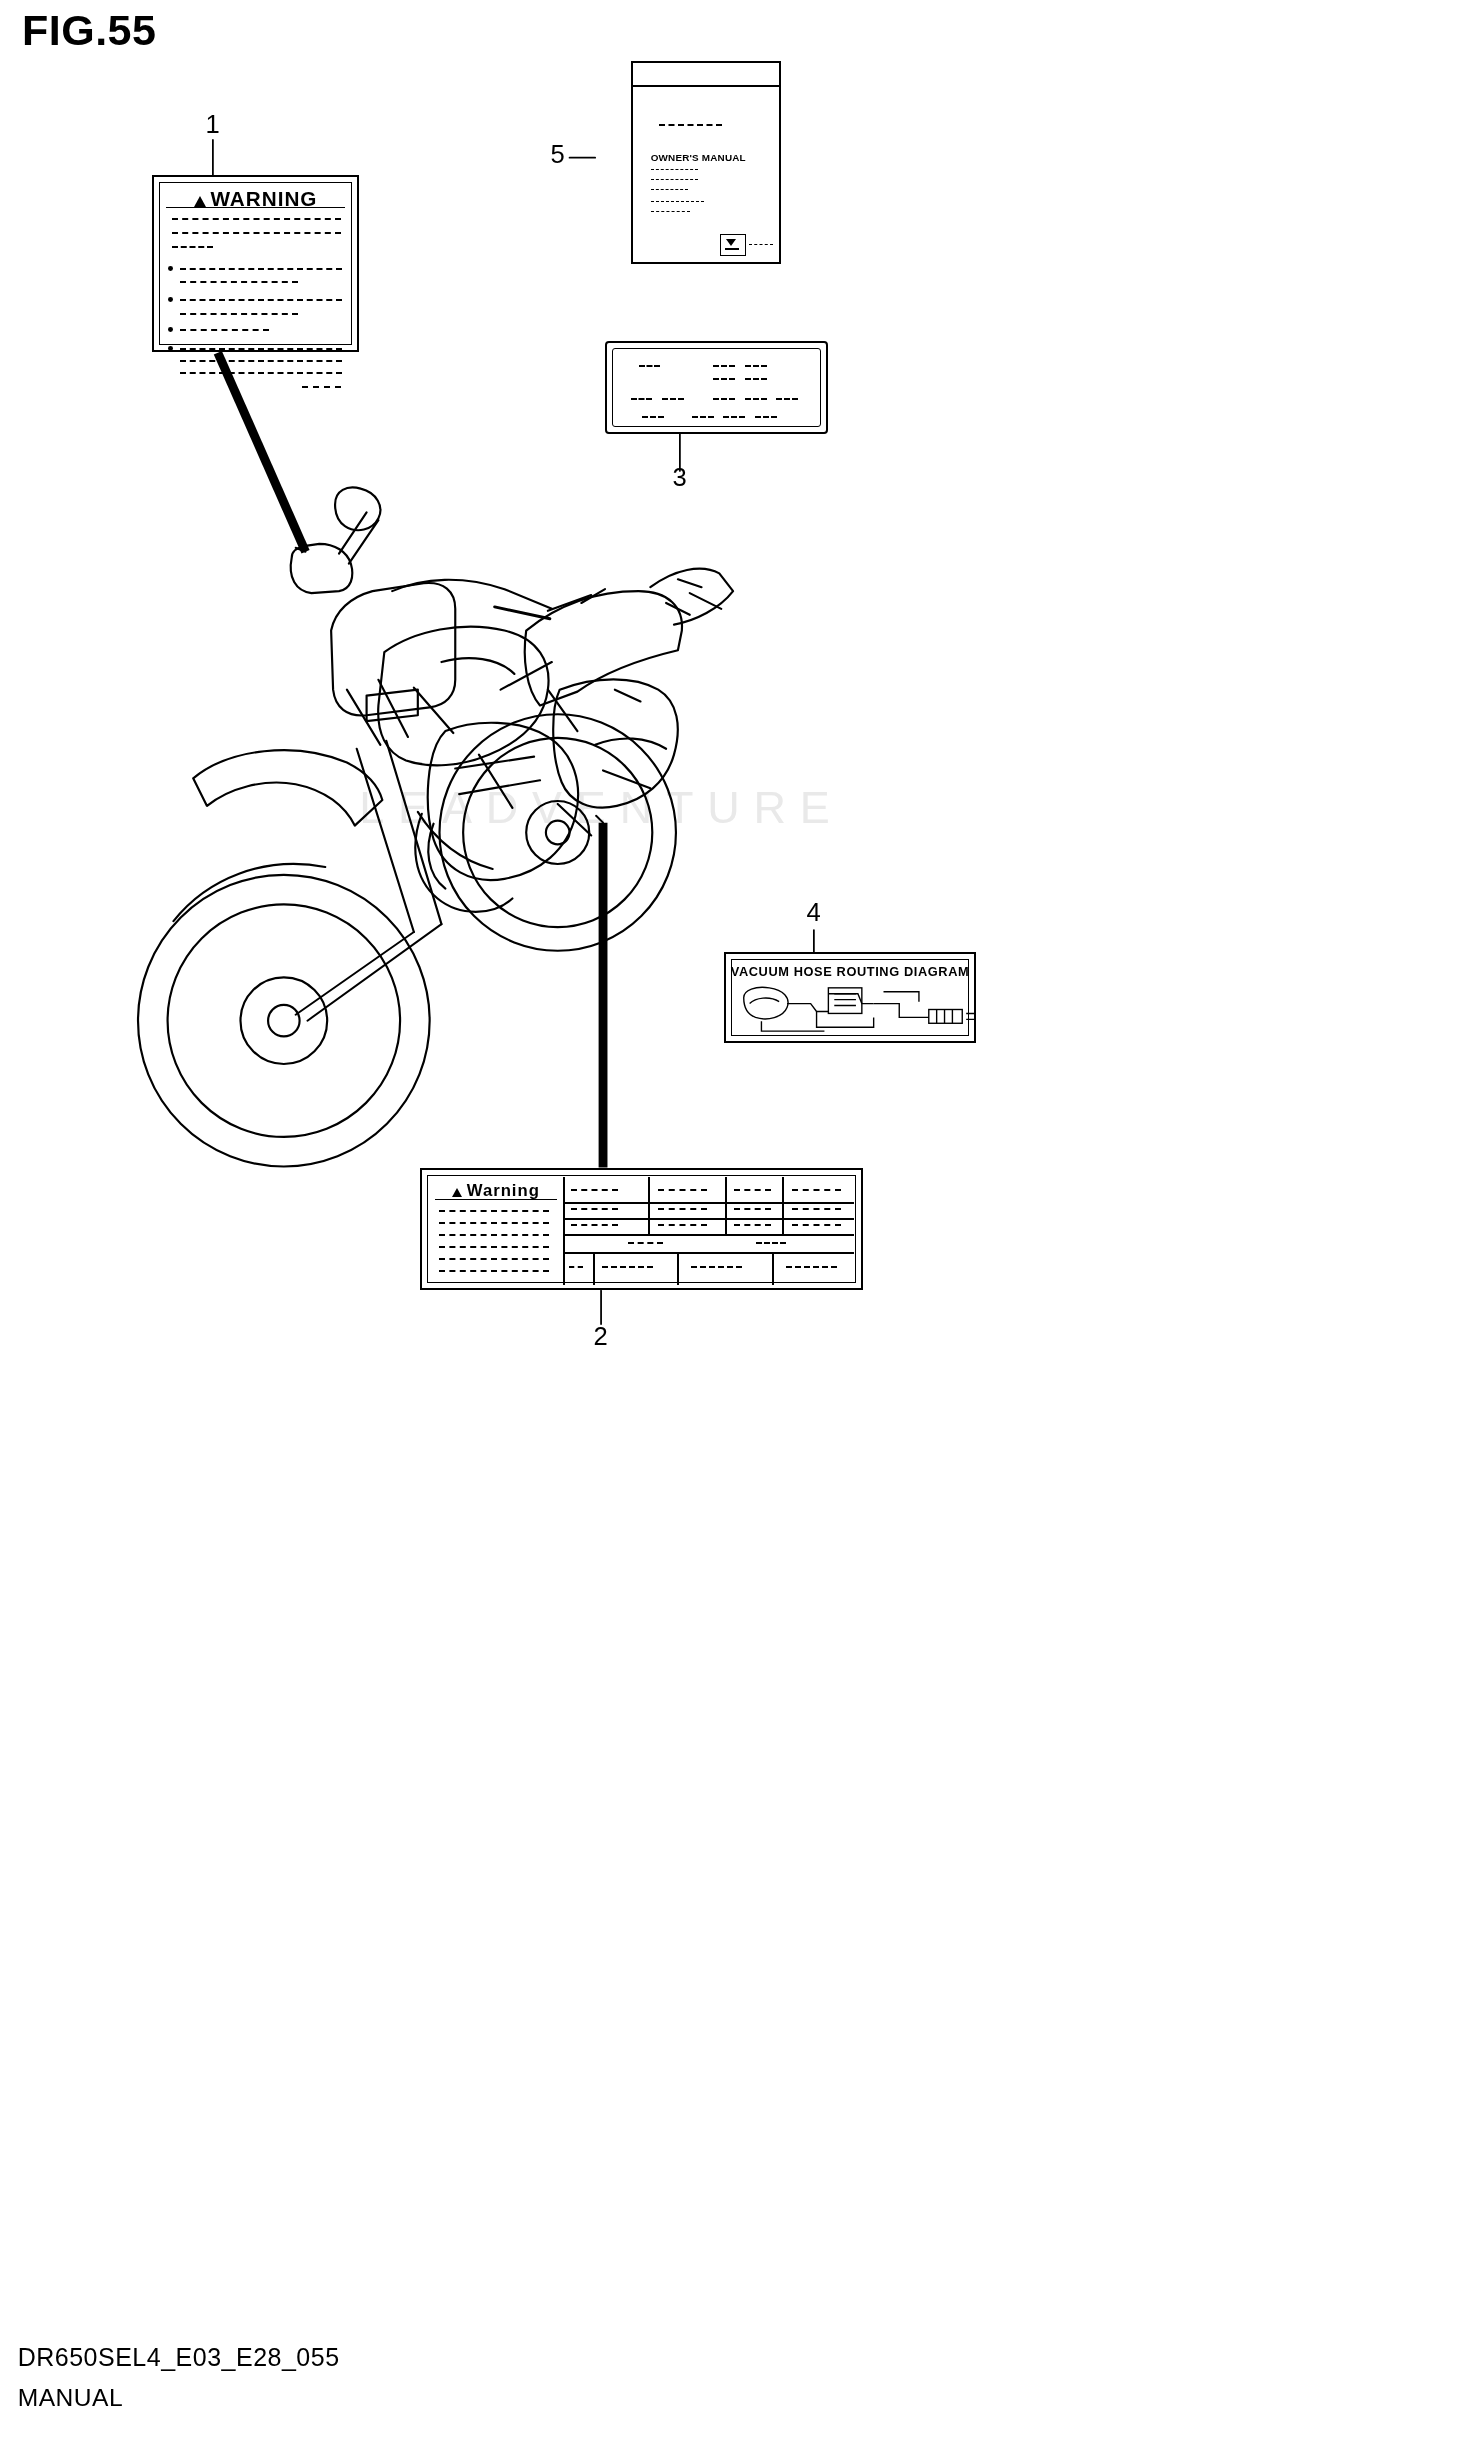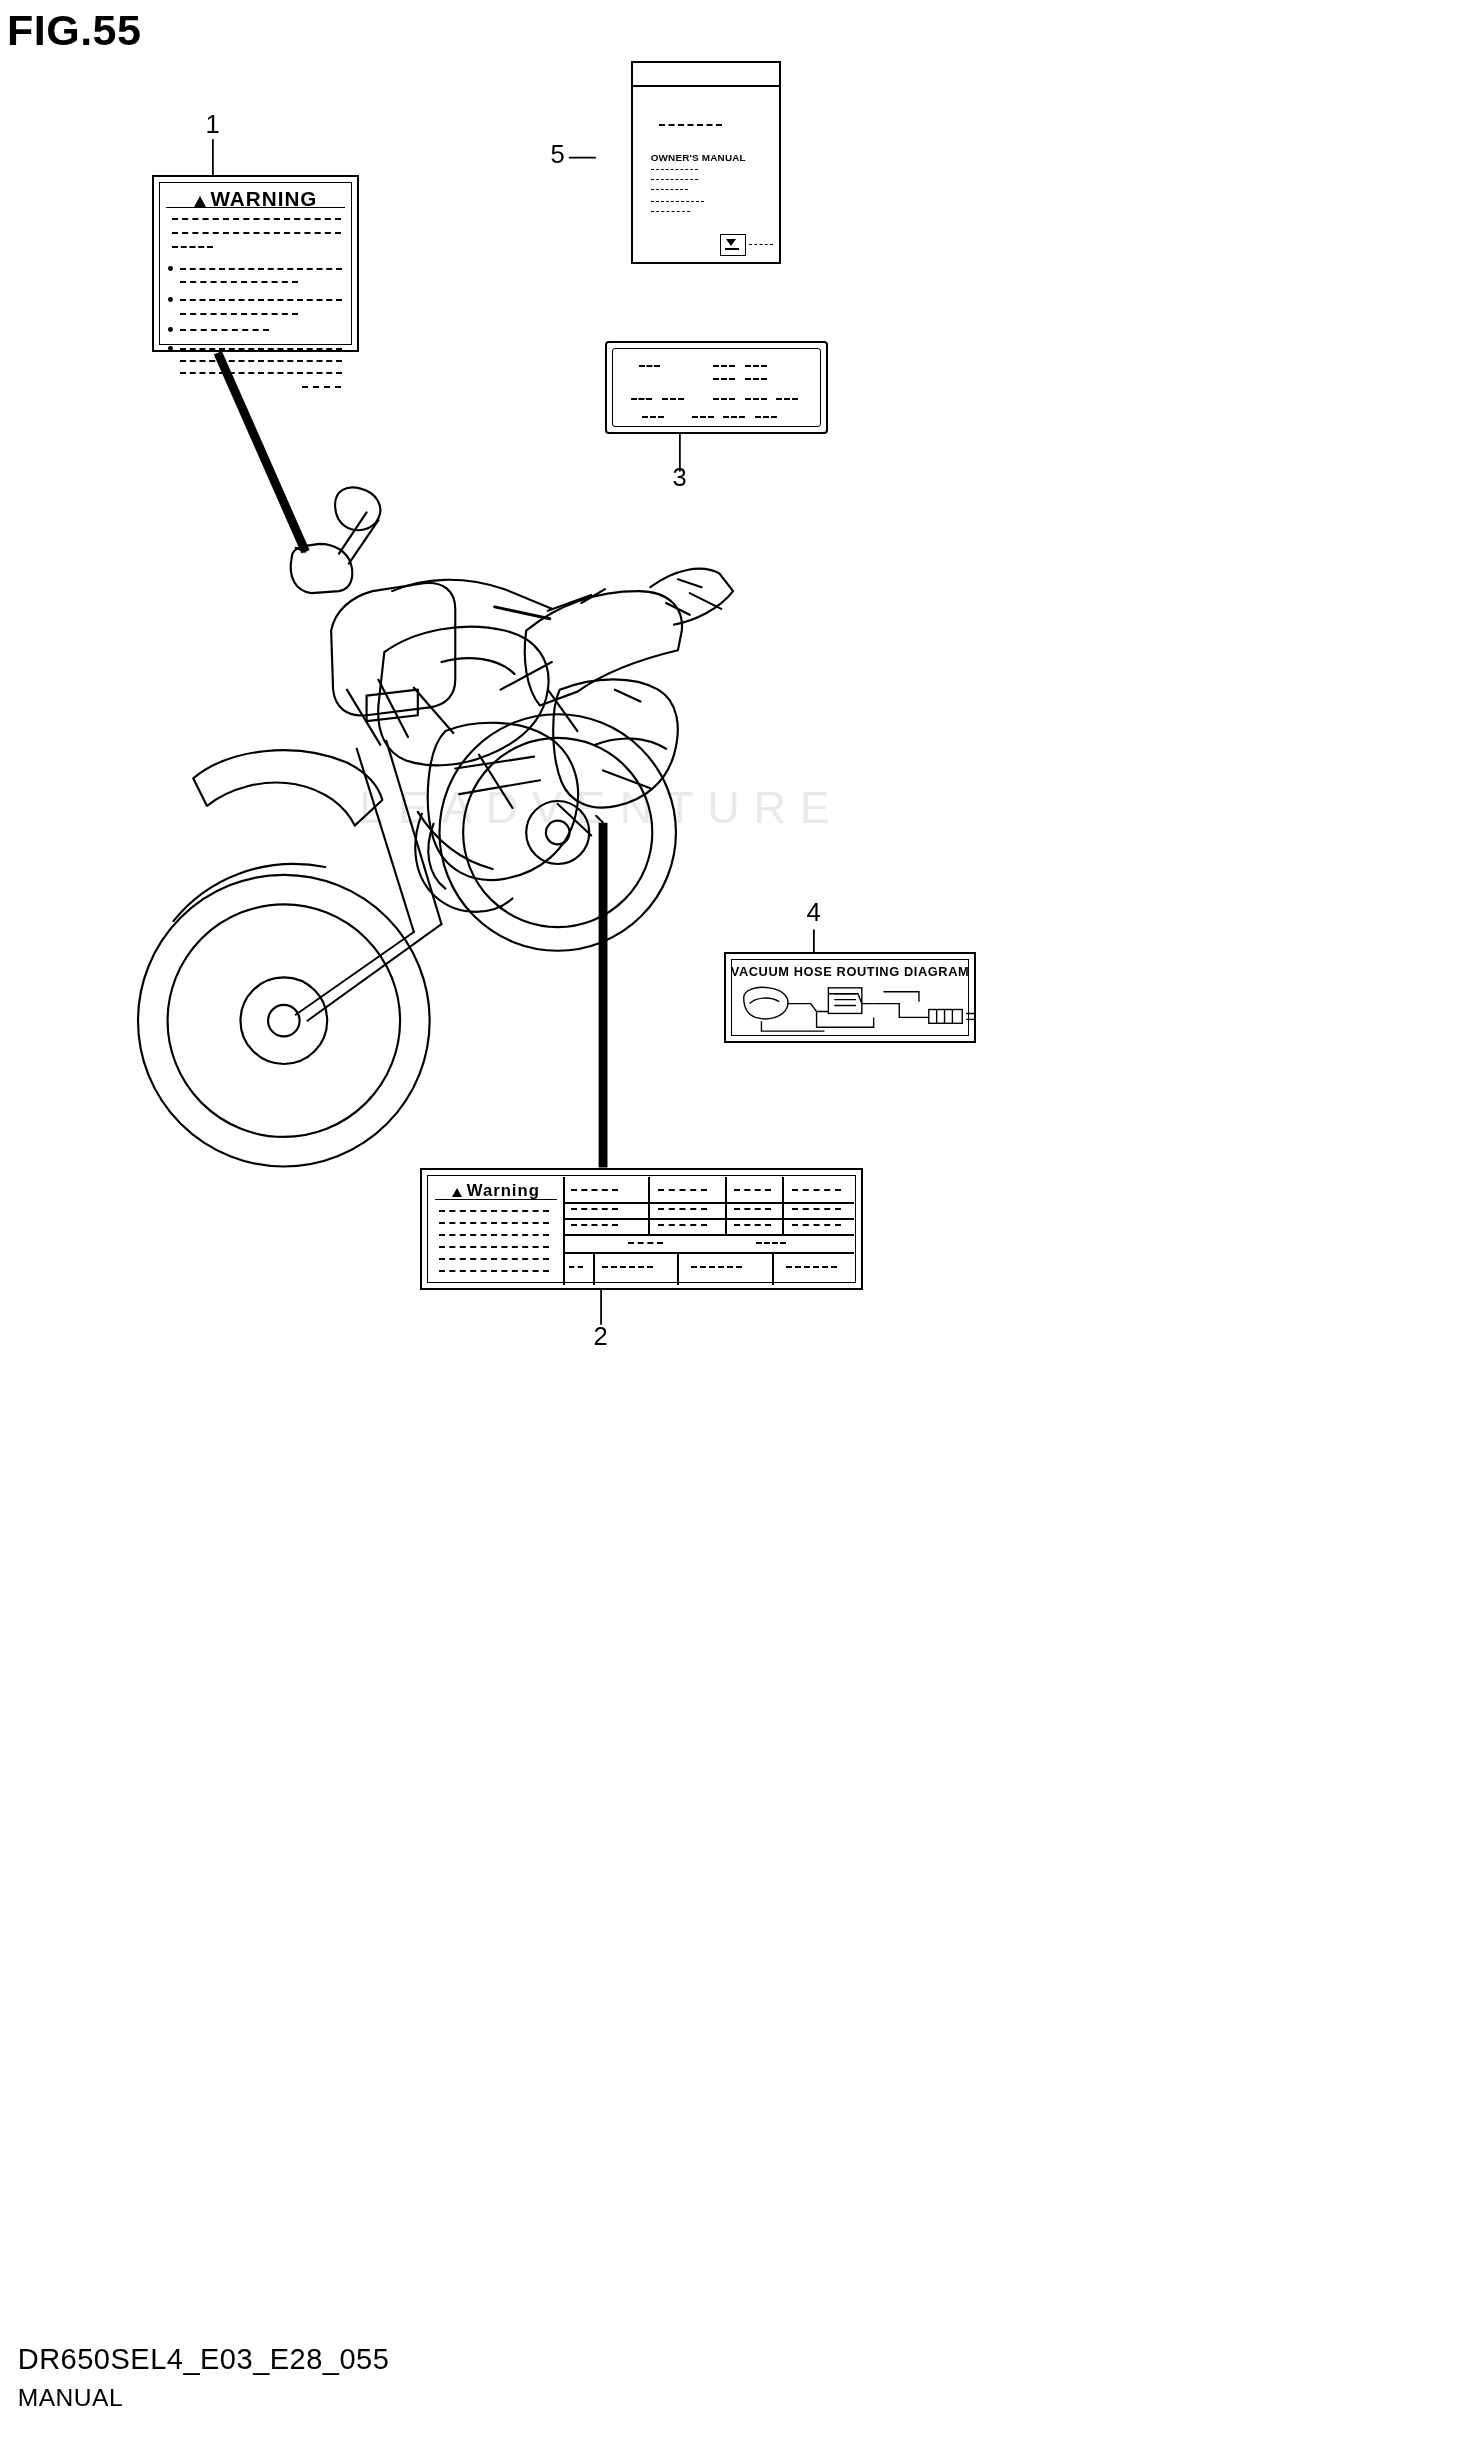--- a/index.html
+++ b/index.html
@@ -14,32 +14,32 @@
     font-family: "Liberation Sans", sans-serif;
     color: #000000;
     overflow: hidden;
   }
   .canvas {
     position: absolute;
     inset: 0;
   }
   #fig-title {
     position: absolute;
-    left: 7px;
+    left: 22px;
     top: 5.9px;
     font-size: 43px;
     font-weight: bold;
     letter-spacing: 0.5px;
     font-family: "Liberation Sans", sans-serif;
   }
   #footer-code {
     position: absolute;
     left: 17.7px;
     top: 2343px;
-    font-size: 29px;
+    font-size: 25px;
     letter-spacing: 0.5px;
   }
   #footer-label {
     position: absolute;
     left: 17.7px;
     top: 2384px;
     font-size: 24.6px;
     letter-spacing: 0.5px;
   }
   #footer-credit {

